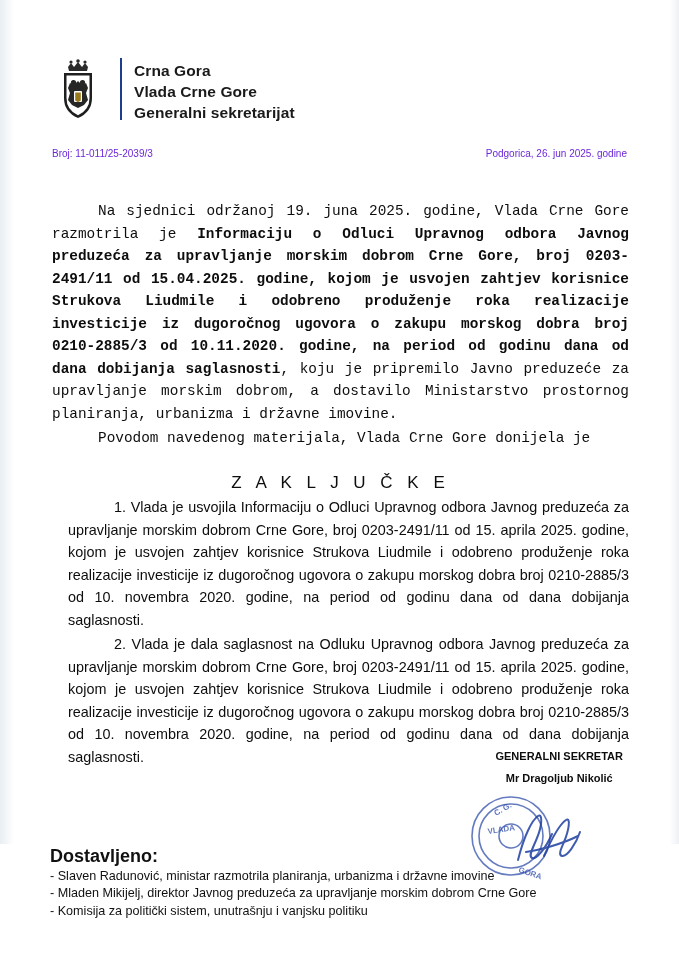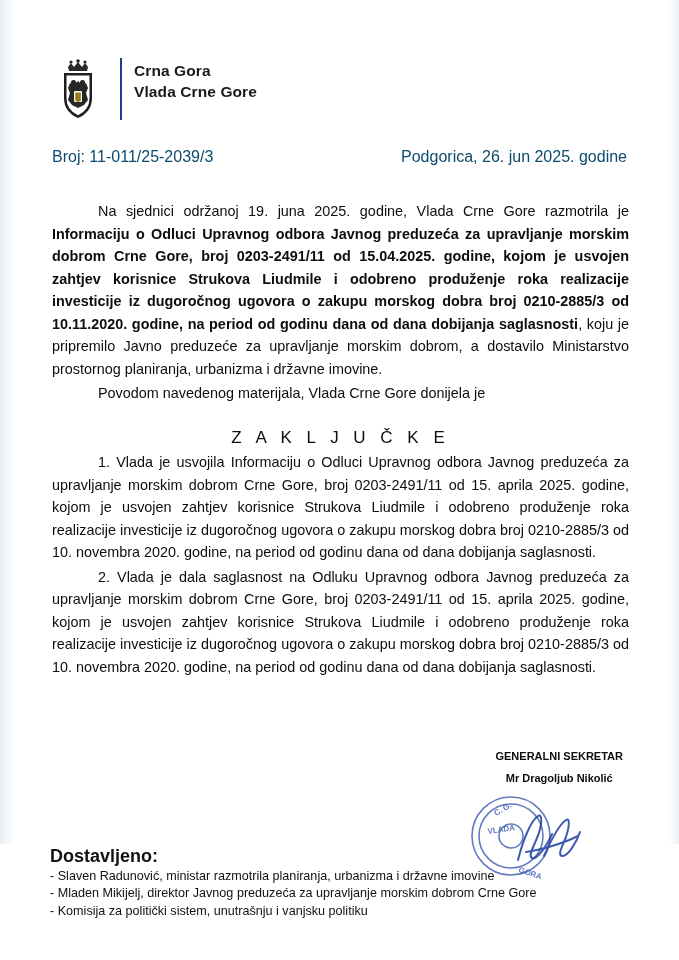--- a/index.html
+++ b/index.html
@@ -67,55 +67,56 @@
   }
 
   
   .meta {
     position: absolute;
     left: 52px;
     right: 52px;
     top: 148px;
     display: flex;
     justify-content: space-between;
-    font-size: 16px;
-    color: #0c4a6e;
+    font-size: 10px;
+    color: #6d28d9;
   }
   .meta-place {
   }
 
   
   .body-text {
     position: absolute;
     left: 52px;
     right: 50px;
     top: 200px;
     font-size: 14.4px;
     line-height: 22.5px;
     text-align: justify;
     text-justify: inter-word;
     color: #0d0d0d;
   }
   .para {
     margin: 0 0 2px 0;
     text-indent: 46px;
+    font-family: Liberation Mono, monospace;
   }
   .b { font-weight: bold; }
 
   .zakljucke {
     text-align: center;
     font-size: 17px;
     letter-spacing: 5px;
     margin: 22px 0 2px 0;
     text-indent: 0;
     color: #0d0d0d;
   }
 
   .numbered {
-    margin: 0 0 0 0;
+    margin: 0 0 0 16px;
     text-indent: 46px;
   }
   .gap { height: 2px; }
 
   
   .signature {
     position: absolute;
     right: 56px;
     top: 745px;
     text-align: center;
@@ -184,20 +185,21 @@
           <path d="M30.5 22.3 L32.8 23.6 L30.5 24.2 Z"></path>
         </g>
         <rect x="22" y="33" width="8" height="11" rx="1" fill="#ffffff"></rect>
         <path d="M23.2 34.4 L28.8 34.4 L28.8 42.6 L26 44.2 L23.2 42.6 Z" fill="#9b7a1e"></path>
       </svg>
     </div>
     <div class="header-rule"></div>
     <div class="header-lines">
       <div>Crna Gora</div>
       <div>Vlada Crne Gore</div>
+      <div>Generalni sekretarijat</div>
     </div>
   </div>
 
   <div class="meta">
     <div>Broj: 11-011/25-2039/3</div>
     <div class="meta-place">Podgorica, 26. jun 2025. godine</div>
   </div>
 
   <div class="body-text">
     <p class="para"><span>Na sjednici održanoj 19. juna 2025. godine, Vlada Crne Gore razmotrila je </span><span class="b">Informaciju o Odluci Upravnog odbora Javnog preduzeća za upravljanje morskim dobrom Crne Gore, broj 0203-2491/11 od 15.04.2025. godine, kojom je usvojen zahtjev korisnice Strukova Liudmile i odobreno produženje roka realizacije investicije iz dugoročnog ugovora o zakupu morskog dobra broj 0210-2885/3 od 10.11.2020. godine, na period od godinu dana od dana dobijanja saglasnosti</span><span>, koju je pripremilo Javno preduzeće za upravljanje morskim dobrom, a dostavilo Ministarstvo prostornog planiranja, urbanizma i državne imovine.</span></p>

